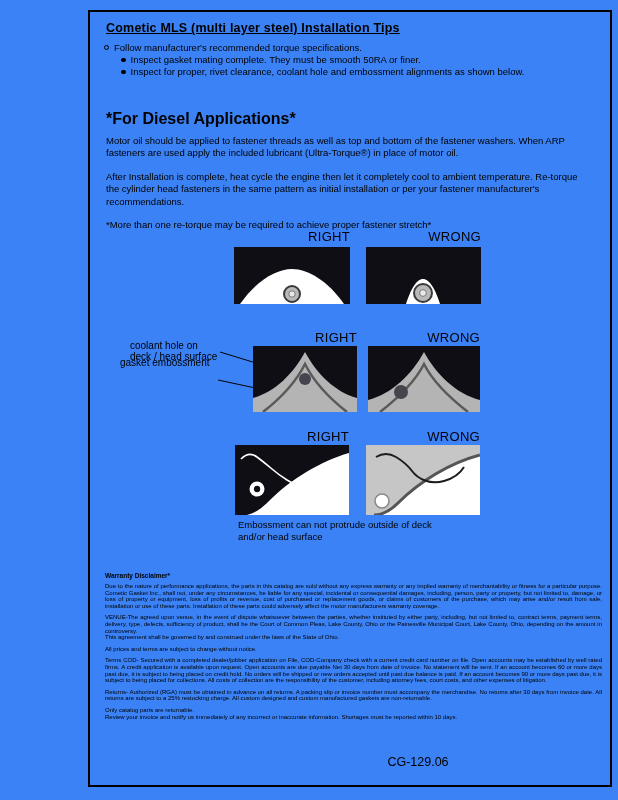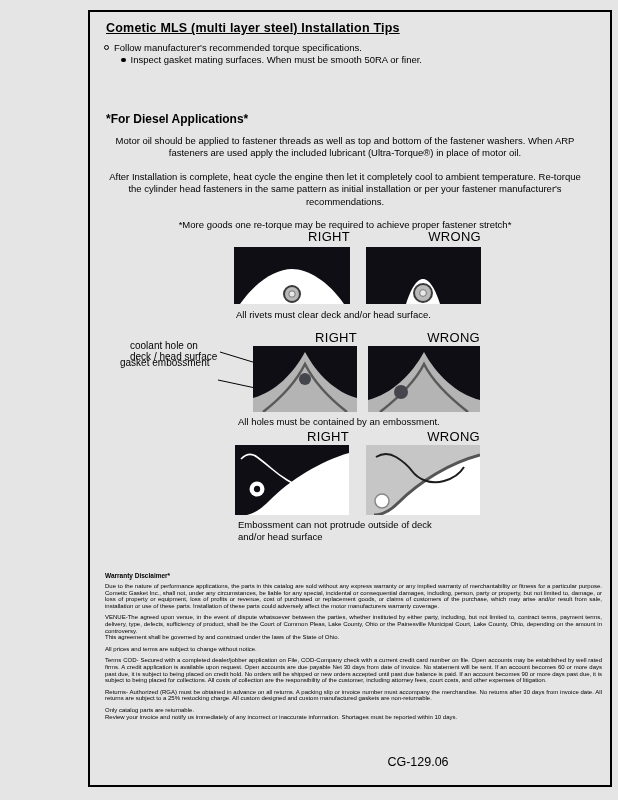--- a/index.html
+++ b/index.html
@@ -3,38 +3,38 @@
 <meta charset="utf-8">
 <style>
   * { margin:0; padding:0; box-sizing:border-box; }
   html,body { background:#ffffff; }
   body {
     width:618px; height:800px;
     font-family:"Liberation Sans", sans-serif;
     color:#000;
     position:relative;
   }
-  .page { position:relative; width:618px; height:800px; background:#e5e5e5; overflow:hidden; }
+  .page { position:relative; width:618px; height:800px; background:#3b82f6; overflow:hidden; }
   .frame {
     position:absolute; left:88px; top:10px; width:524px; height:777px;
     border:2px solid #000;
   }
   .title {
     position:absolute; left:106px; top:21px;
     font-size:12.5px; font-weight:bold; text-decoration:underline;
     letter-spacing:.2px;
   }
   .bullets { position:absolute; left:104px; top:42px; width:492px; font-size:9.5px; line-height:12px; }
   .brow { display:flex; align-items:flex-start;text-align:center; }
   .brow.sub { margin-left:17px; }
   .b-open { flex:none; width:5px; height:5px; border:1px solid #000; border-radius:50%; margin:3px 5px 0 0; }
   .b-dot  { flex:none; width:4.5px; height:4.5px; background:#000; border-radius:50%; margin:3.5px 5px 0 0; }
   .diesel { position:absolute; left:106px; top:113px; width:478px; font-size:9.5px; line-height:12.5px; }
-  .diesel h2 { font-size:12px; font-weight:bold; margin-bottom:9px; }
-  .diesel p { margin-bottom:11px;text-align:center; }
+  .diesel h2 { font-size:16px; font-weight:bold; margin-bottom:9px; }
+  .diesel p { margin-bottom:11px; }
   .diesel .note { margin-bottom:0; }
   .dlabel { position:absolute; font-size:13px; text-align:right; letter-spacing:.3px; }
   .dimg { position:absolute; line-height:0; }
   .dcaption { position:absolute; font-size:9.5px; white-space:pre-line; line-height:12px; }
   .ann { position:absolute; font-size:10px; line-height:10.5px; white-space:pre-line; }
   .connectors { position:absolute; }
   .fine { position:absolute; left:105px; top:572px; width:497px; }
   .fine h3 { font-size:6.5px; font-weight:bold; margin-bottom:4px; }
   .fine p { font-size:6px; line-height:6.6px; margin-bottom:5px; white-space:pre-line; text-align:justify; }
   .footer { position:absolute; left:358px; top:755px; width:120px; text-align:center; font-size:12.5px; }
@@ -47,50 +47,53 @@
 
   <h1 class="title">Cometic MLS (multi layer steel) Installation Tips</h1>
 
   <div class="bullets">
     <div class="brow">
       <span class="b-open"></span>
       <span>Follow manufacturer's recommended torque specifications.</span>
     </div>
     <div class="brow sub">
       <span class="b-dot"></span>
-      <span>Inspect gasket mating surfaces.  When must be smooth 50RA or finer.</span>
+      <span>Inspect gasket mating complete.  They must be smooth 50RA or finer.</span>
+    </div>
+    <div class="brow sub">
+      <span class="b-dot"></span>
+      <span>Inspect for proper, rivet clearance, coolant hole and embossment alignments as shown below.</span>
     </div>
   </div>
 
   <div class="diesel">
     <h2>*For Diesel Applications*</h2>
     <p>Motor oil should be applied to fastener threads as well as top and bottom of the fastener washers. When ARP fasteners are used apply the included lubricant (Ultra-Torque®) in place of motor oil.</p>
     <p>After Installation is complete, heat cycle the engine then let it completely cool to ambient temperature. Re-torque the cylinder head fasteners in the same pattern as initial installation or per your fastener manufacturer's recommendations.</p>
-    <p class="note">*More goods one re-torque may be required to achieve proper fastener stretch*</p>
+    <p class="note">*More than one re-torque may be required to achieve proper fastener stretch*</p>
   </div>
 
   <div class="dlabel" style="left:234px;top:229px;width:116px">RIGHT</div>
   <div class="dlabel" style="left:366px;top:229px;width:115px">WRONG</div>
   <div class="dimg" style="left:234px;top:247px">
     <svg width="116" height="57" viewBox="0 0 116 57">
       <rect width="116" height="57" fill="#0e0e14"></rect>
       <path d="M6,57 C 22,34 42,22 58,22 C 74,22 94,34 110,57 Z" fill="#ffffff"></path>
       <circle cx="58" cy="47" r="8" fill="#b9b9b9" stroke="#3a3a3a" stroke-width="2"></circle>
       <circle cx="58" cy="47" r="3.2" fill="#e8e8e8" stroke="#777" stroke-width="1"></circle>
     </svg>
   </div>
   <div class="dimg" style="left:366px;top:247px">
     <svg width="115" height="57" viewBox="0 0 115 57">
       <rect width="115" height="57" fill="#0e0e14"></rect>
       <path d="M40,57 C 46,38 52,32 57,32 C 62,32 68,38 74,57 Z" fill="#ffffff"></path>
       <circle cx="57" cy="46" r="9" fill="#b9b9b9" stroke="#3a3a3a" stroke-width="2"></circle>
       <circle cx="57" cy="46" r="3.4" fill="#e8e8e8" stroke="#777" stroke-width="1"></circle>
     </svg>
   </div>
-  <div class="dcaption" style="left:236px;top:309px">All rivets must clear deck and/or head surface.</div>
 
   <div class="dlabel" style="left:253px;top:330px;width:104px">RIGHT</div>
   <div class="dlabel" style="left:368px;top:330px;width:112px">WRONG</div>
   <div class="ann" style="left:130px;top:341px;width:92px">coolant hole on
 deck / head surface</div>
   <div class="ann" style="left:120px;top:358px;width:100px">gasket embossment</div>
   <svg class="connectors" style="left:216px;top:344px" width="96" height="56" viewBox="0 0 96 56">
     <line x1="4" y1="8" x2="89" y2="34" stroke="#000" stroke-width="1"></line>
     <line x1="2" y1="36" x2="58" y2="48" stroke="#000" stroke-width="1"></line>
   </svg>
@@ -103,21 +106,20 @@
     </svg>
   </div>
   <div class="dimg" style="left:368px;top:346px">
     <svg width="112" height="66" viewBox="0 0 112 66">
       <rect width="112" height="66" fill="#0e0e14"></rect>
       <path d="M0,66 L0,54 C 24,48 44,28 56,6 C 68,28 88,48 112,54 L112,66 Z" fill="#b4b4b4"></path>
       <path d="M12,66 C 30,52 48,34 56,18 C 64,34 82,52 100,66" fill="none" stroke="#5a5a5a" stroke-width="2.5"></path>
       <circle cx="33" cy="46" r="7" fill="#45454d"></circle>
     </svg>
   </div>
-  <div class="dcaption" style="left:238px;top:416px">All holes must be contained by an embossment.</div>
 
   <div class="dlabel" style="left:235px;top:429px;width:114px">RIGHT</div>
   <div class="dlabel" style="left:366px;top:429px;width:114px">WRONG</div>
   <div class="dimg" style="left:235px;top:445px">
     <svg width="114" height="70" viewBox="0 0 114 70">
       <rect width="114" height="70" fill="#0e0e14"></rect>
       <path d="M114,8 C 86,16 56,34 34,56 C 26,64 20,68 12,70 L114,70 Z" fill="#ffffff"></path>
       <path d="M6,14 q 8,-8 16,-2 q 8,6 15,12 q 7,6 15,11 q 8,5 17,9" fill="none" stroke="#ffffff" stroke-width="1.6"></path>
       <circle cx="22" cy="44" r="7.5" fill="#ffffff"></circle>
       <circle cx="22" cy="44" r="3.2" fill="#0e0e14"></circle>

